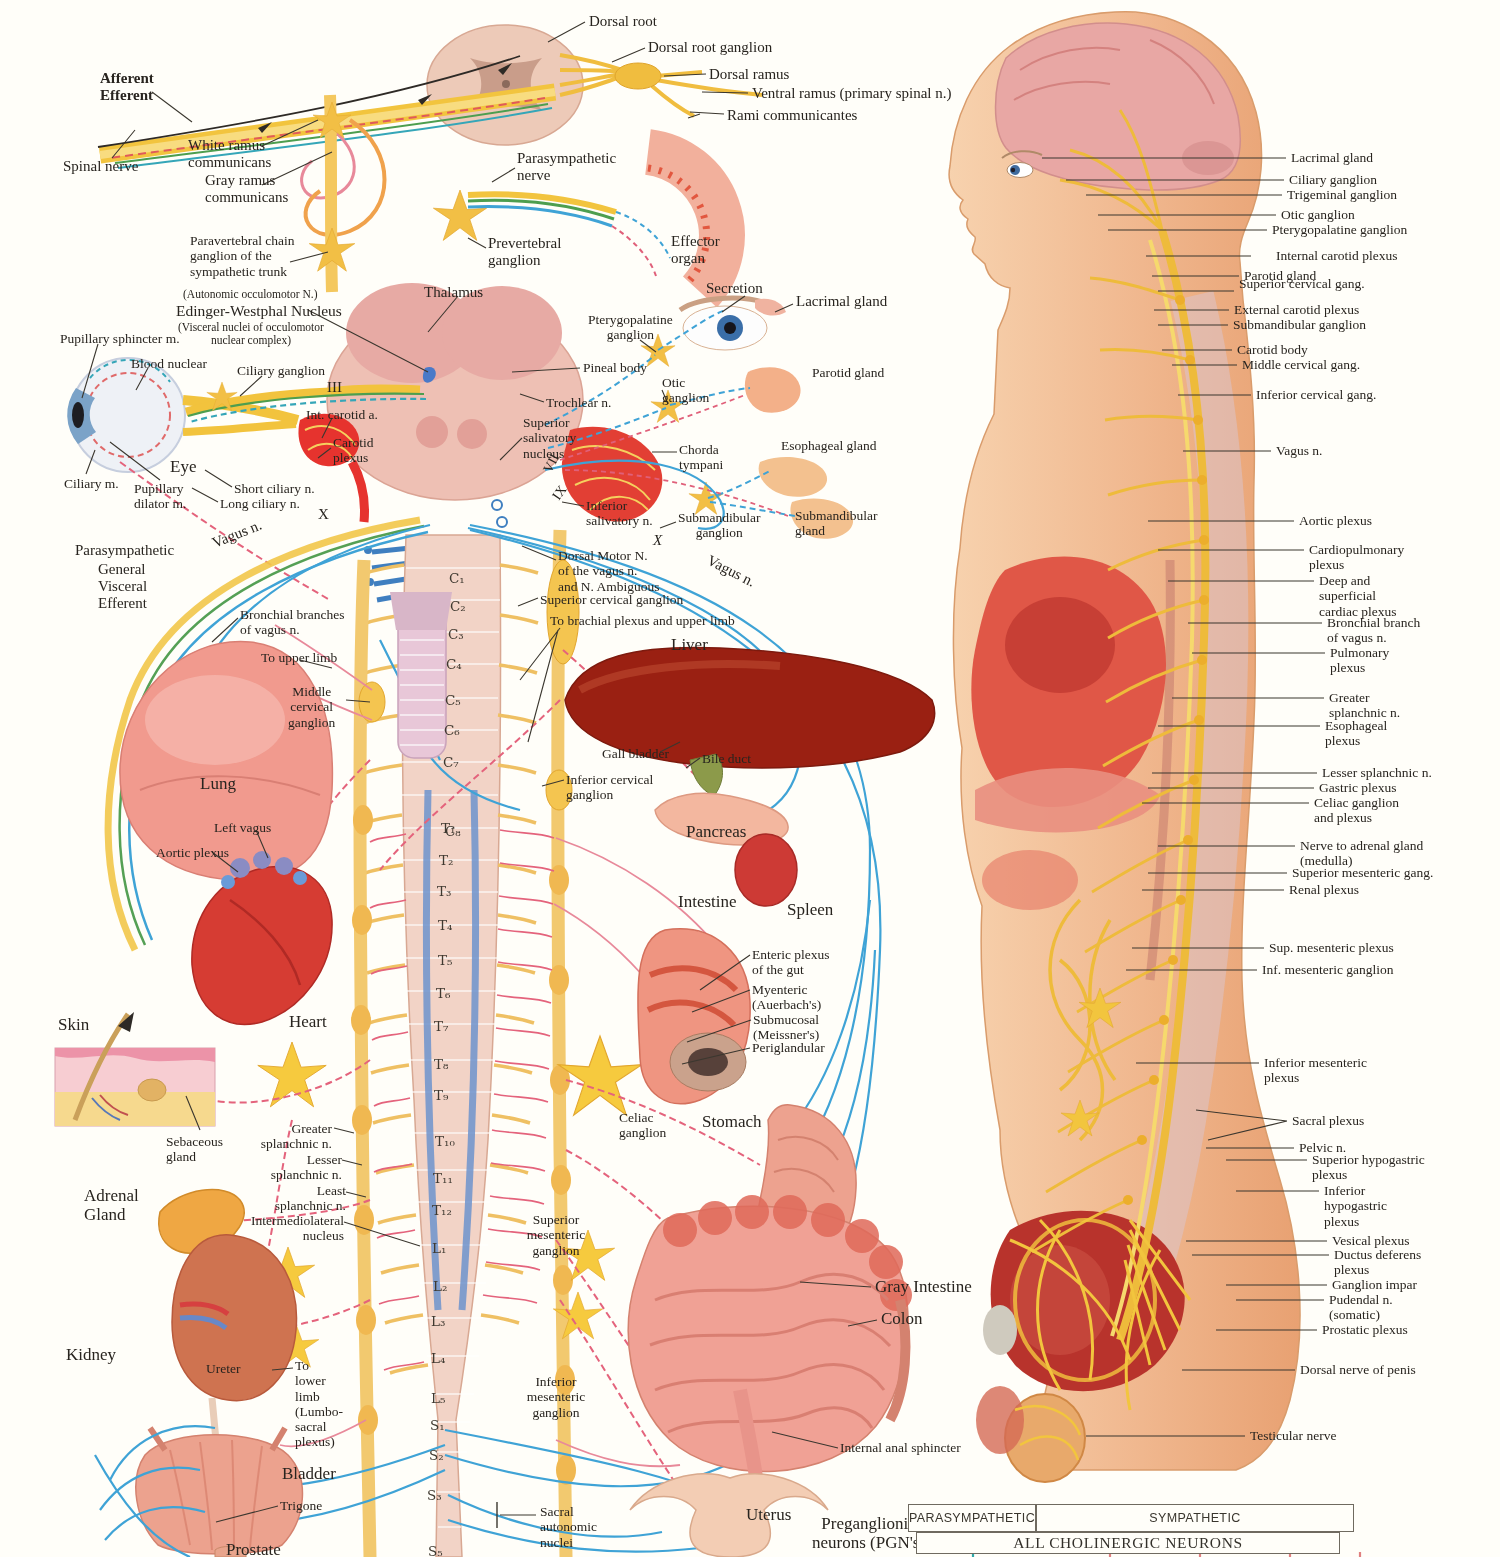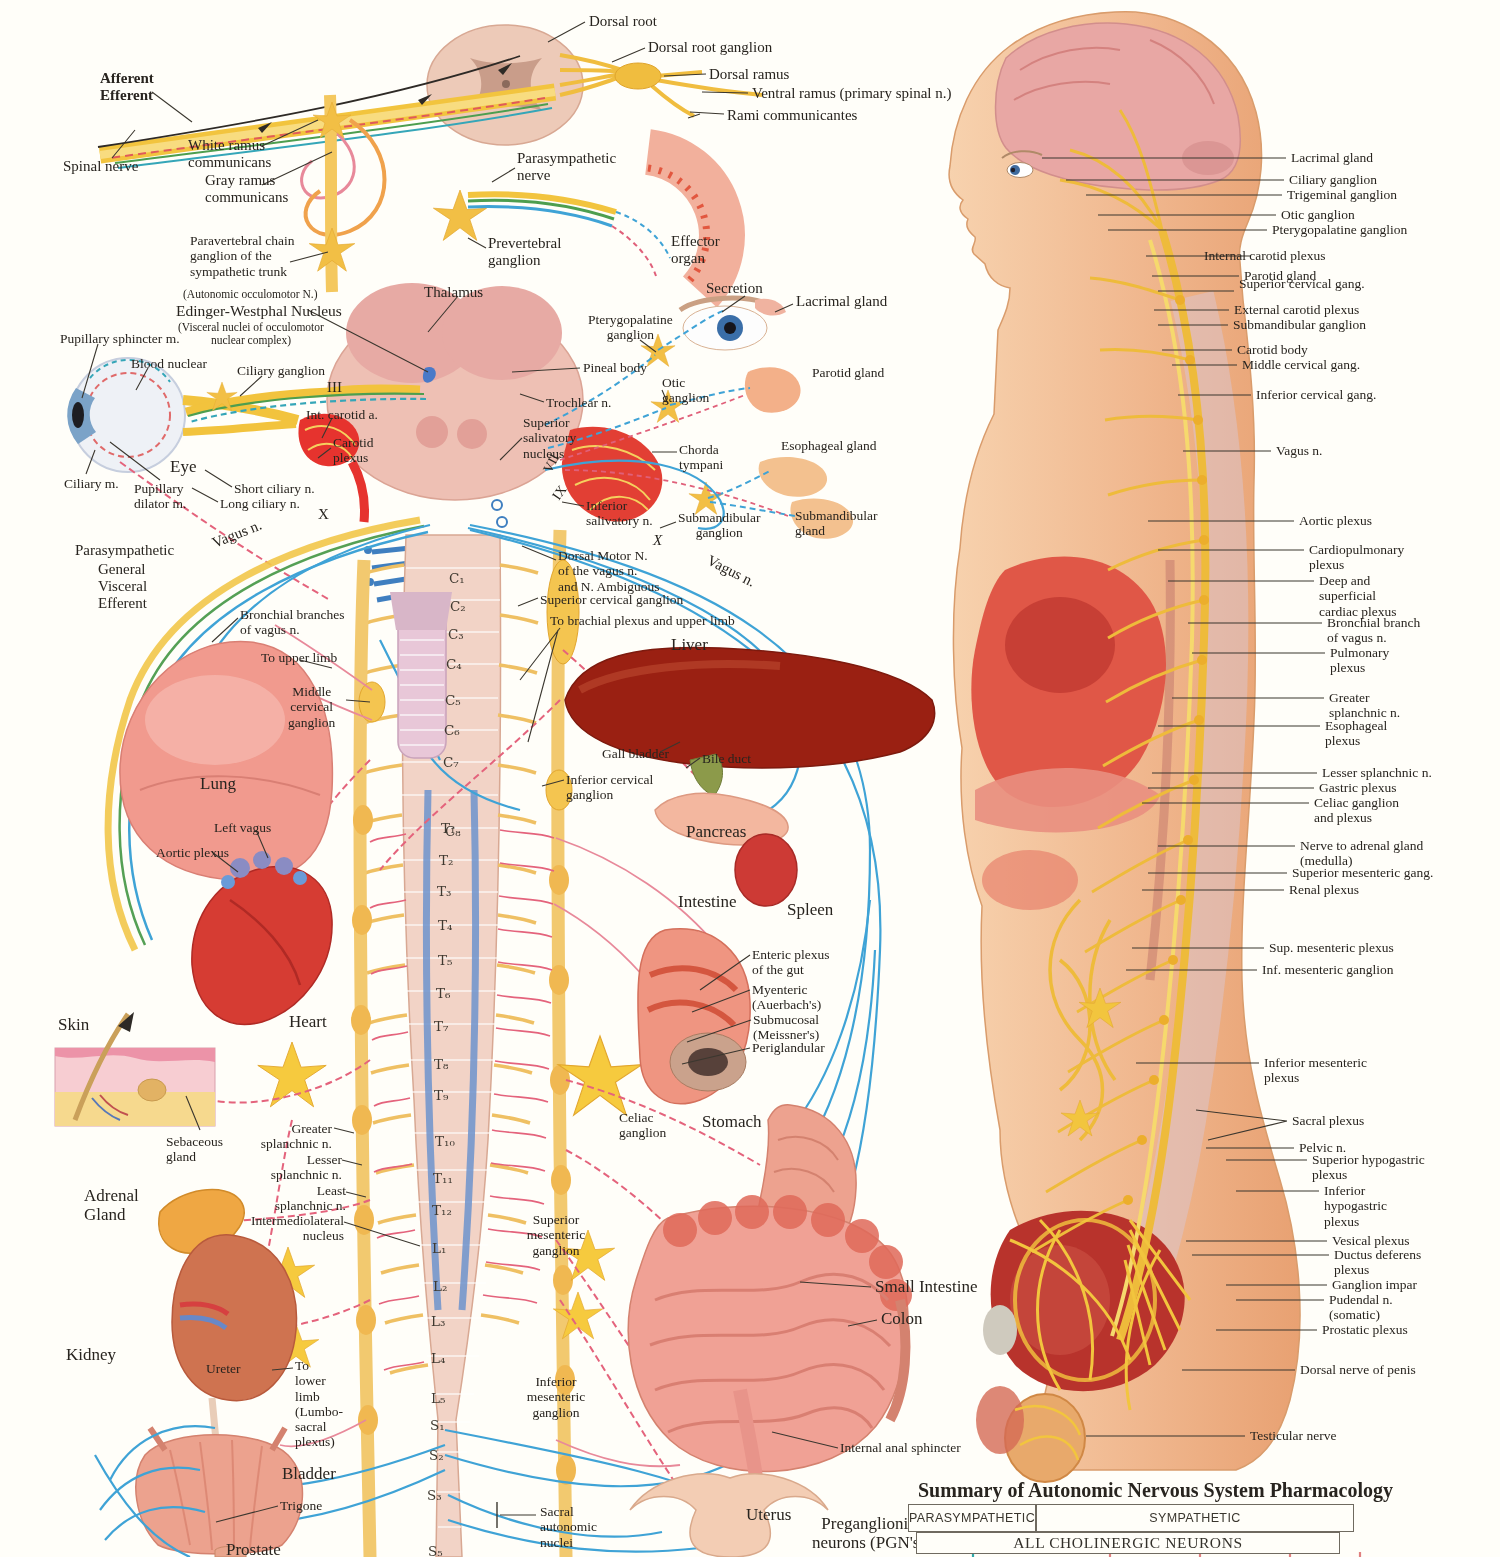--- a/index.html
+++ b/index.html
@@ -516,21 +516,21 @@
 limb
 (Lumbo-
 sacral
 plexus)</div>
 <div class="lb ctr" style="left:516px;top:1212px;width:80px">Superior
 mesenteric
 ganglion</div>
 <div class="lb ctr" style="left:516px;top:1374px;width:80px">Inferior
 mesenteric
 ganglion</div>
-<div class="lb organ" style="left:875px;top:1277px">Small Intestine</div>
+<div class="lb organ" style="left:875px;top:1277px">Gray Intestine</div>
 <div class="lb organ" style="left:881px;top:1309px">Colon</div>
 <div class="lb organ" style="left:282px;top:1464px">Bladder</div>
 <div class="lb" style="left:280px;top:1498px">Trigone</div>
 <div class="lb organ" style="left:226px;top:1540px">Prostate</div>
 <div class="lb" style="left:540px;top:1504px">Sacral
 autonomic
 nuclei</div>
 <div class="lb" style="left:840px;top:1440px">Internal anal sphincter</div>
 <div class="lb organ" style="left:746px;top:1505px">Uterus</div>
 <div class="lb organ ctr" style="left:812px;top:1514px">Preganglionic
@@ -565,21 +565,21 @@
 <div class="seg" style="left:429px;top:1447px">S₂</div>
 <div class="seg" style="left:427px;top:1487px">S₃</div>
 <div class="seg" style="left:427px;top:1584px">S₄</div>
 <div class="seg" style="left:428px;top:1543px">S₅</div>
 
 <div class="lb fl" style="left:1291px;top:150px">Lacrimal gland</div>
 <div class="lb fl" style="left:1289px;top:172px">Ciliary ganglion</div>
 <div class="lb fl" style="left:1287px;top:187px">Trigeminal ganglion</div>
 <div class="lb fl" style="left:1281px;top:207px">Otic ganglion</div>
 <div class="lb fl" style="left:1272px;top:222px">Pterygopalatine ganglion</div>
-<div class="lb fl" style="left:1204px;top:248px">Internal carotid plexus</div>
+<div class="lb fl" style="left:1276px;top:248px">Internal carotid plexus</div>
 <div class="lb fl" style="left:1244px;top:268px">Parotid gland</div>
 <div class="lb fl" style="left:1239px;top:276px">Superior cervical gang.</div>
 <div class="lb fl" style="left:1234px;top:302px">External carotid plexus</div>
 <div class="lb fl" style="left:1233px;top:317px">Submandibular ganglion</div>
 <div class="lb fl" style="left:1237px;top:342px">Carotid body</div>
 <div class="lb fl" style="left:1242px;top:357px">Middle cervical gang.</div>
 <div class="lb fl" style="left:1256px;top:387px">Inferior cervical gang.</div>
 <div class="lb fl" style="left:1276px;top:443px">Vagus n.</div>
 <div class="lb fl" style="left:1299px;top:513px">Aortic plexus</div>
 <div class="lb fl" style="left:1309px;top:542px">Cardiopulmonary
@@ -617,18 +617,17 @@
 <div class="lb fl" style="left:1332px;top:1233px">Vesical plexus</div>
 <div class="lb fl" style="left:1334px;top:1247px">Ductus deferens
 plexus</div>
 <div class="lb fl" style="left:1332px;top:1277px">Ganglion impar</div>
 <div class="lb fl" style="left:1329px;top:1292px">Pudendal n.
 (somatic)</div>
 <div class="lb fl" style="left:1322px;top:1322px">Prostatic plexus</div>
 <div class="lb fl" style="left:1300px;top:1362px">Dorsal nerve of penis</div>
 <div class="lb fl" style="left:1250px;top:1428px">Testicular nerve</div>
 
-<div class="tbl-title" style="left:918px;top:1479px">Summary of Autonomic Nervous System Pharmacology</div>
 <div class="cell caps" style="left:908px;top:1504px;width:126px;height:26px">PARASYMPATHETIC</div>
 <div class="cell caps" style="left:1036px;top:1504px;width:316px;height:26px">SYMPATHETIC</div>
 <div class="cell chol" style="left:916px;top:1532px;width:422px;height:20px">ALL CHOLINERGIC NEURONS</div>
 
 </div>
 
 </body></html>

